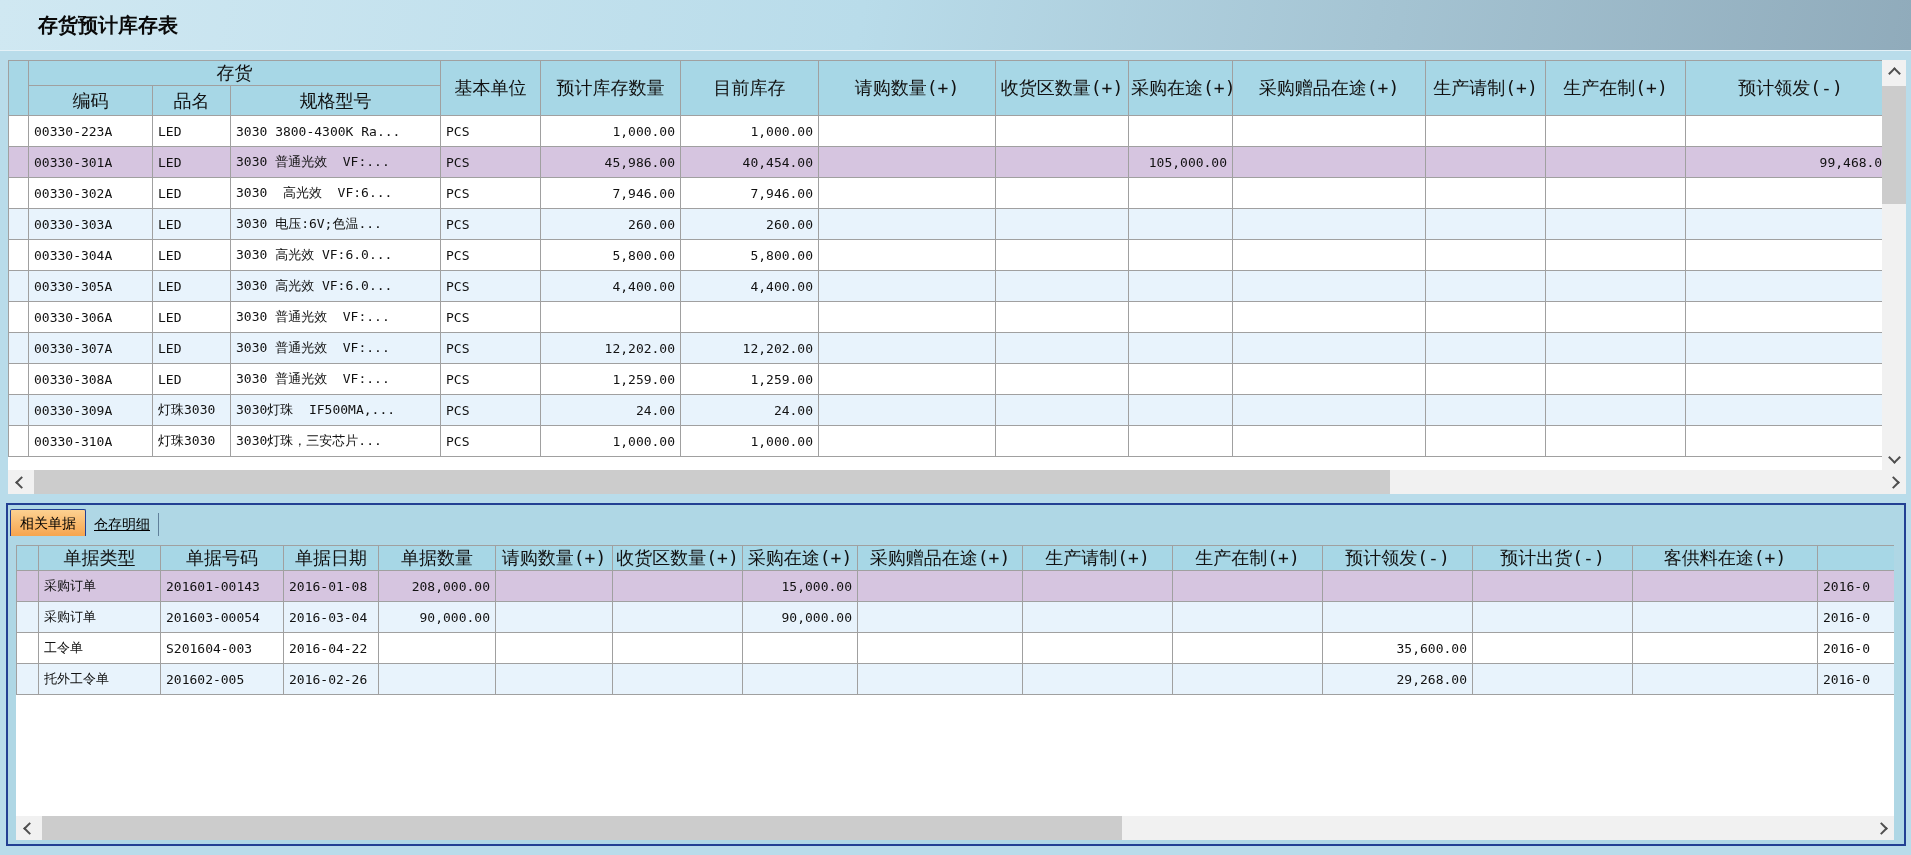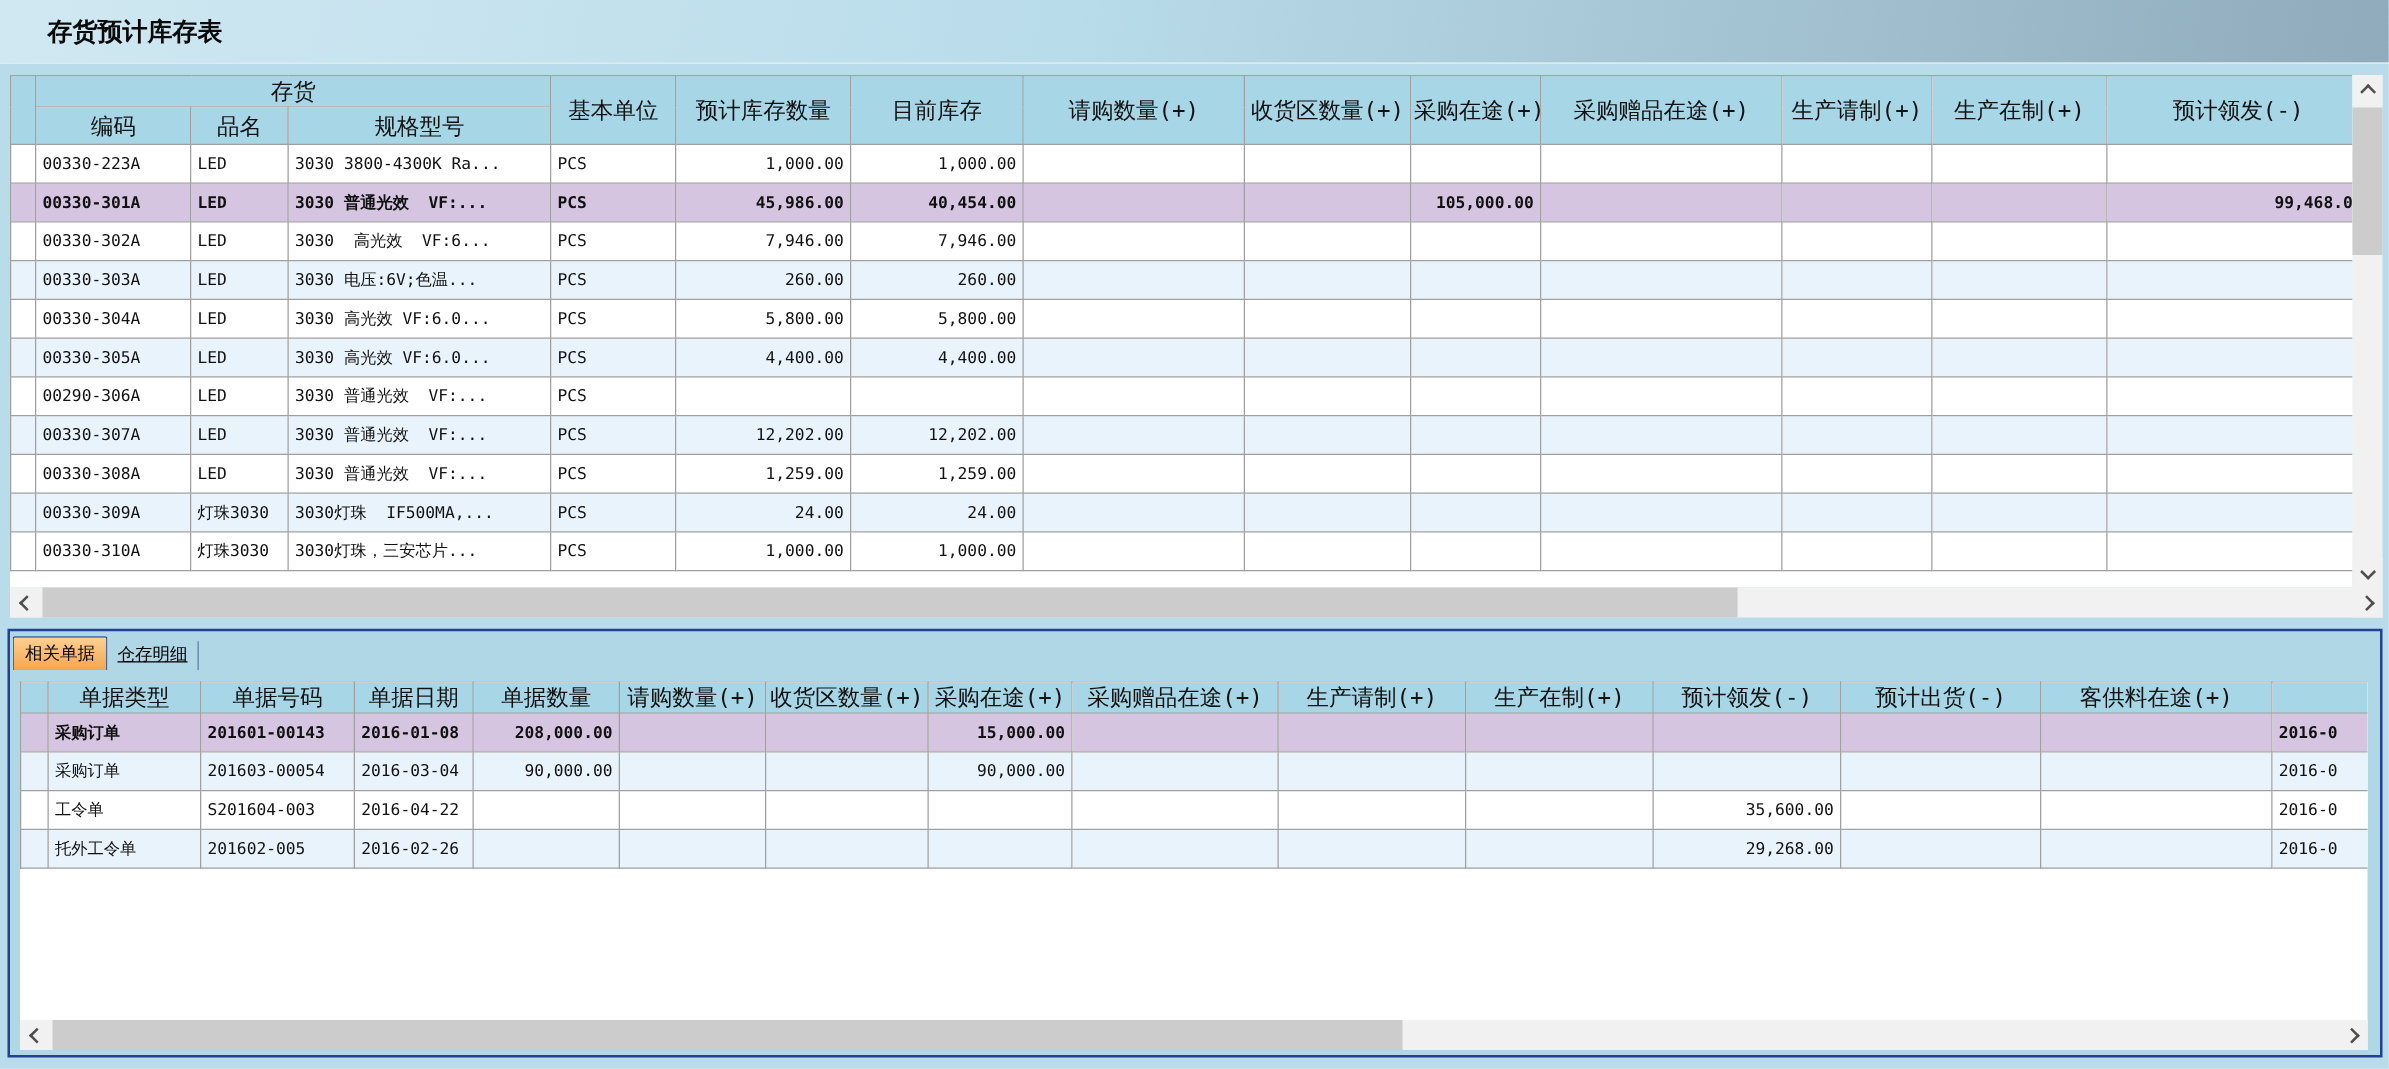--- a/index.html
+++ b/index.html
@@ -13,21 +13,21 @@
   .title{margin-left:38px;font-family:"DejaVu Sans",sans-serif;font-size:20px;font-weight:bold;color:#0a0a0a;}
 
   
   table.grid{border-collapse:collapse;table-layout:fixed;background:#fff;}
   table.grid th,table.grid td{border:1px solid #a0a0a0;overflow:hidden;white-space:pre;box-sizing:border-box;}
   table.grid th{background:var(--header_blue,#a7d7e6);font-weight:normal;font-size:18px;text-align:center;padding:0 2px;color:#111;}
   table.grid td{font-size:13px;height:31px;padding:0 5px;color:#111;background:#fff;}
   th.h1{height:24px;} th.h2{height:30px;}
   td.l{text-align:left;} td.r{text-align:right;}
   tr.alt td{background:var(--row_alt,#e8f3fc);}
-  tr.hl td{background:var(--highlight_purple,#d6c5e0);font-weight:bold;}
+  tr.hl td{background:var(--highlight_purple,#d6c5e0);}
   td.ind,th.ind{background:#fff;padding:0;}
   td.sel{background:var(--selection_blue,#2c95e8);color:#fff;}
   td.focus{background:#c6c6c6;}
 
   .topwrap{position:absolute;left:8px;top:60px;width:1874px;height:410px;overflow:hidden;background:#fff;}
 
   
   .sb{position:absolute;background:#f1f1f1;}
   .sb .thumb{position:absolute;background:#cccccc;}
   .sb .btn{position:absolute;width:24px;height:24px;background:#f1f1f1;display:flex;align-items:center;justify-content:center;}
@@ -189,21 +189,21 @@
               <td class="r"></td>
               <td class="r"></td>
               <td class="r"></td>
               <td class="r"></td>
               <td class="r"></td>
               <td class="r"></td>
               <td class="r"></td>
             </tr>
             <tr class="">
               <td class="ind"></td>
-              <td class="l">00290-306A</td>
+              <td class="l">00330-306A</td>
               <td class="l">LED</td>
               <td class="l">3030 普通光效  VF:...</td>
               <td class="l">PCS</td>
               <td class="r"></td>
               <td class="r"></td>
               <td class="r"></td>
               <td class="r"></td>
               <td class="r"></td>
               <td class="r"></td>
               <td class="r"></td>

